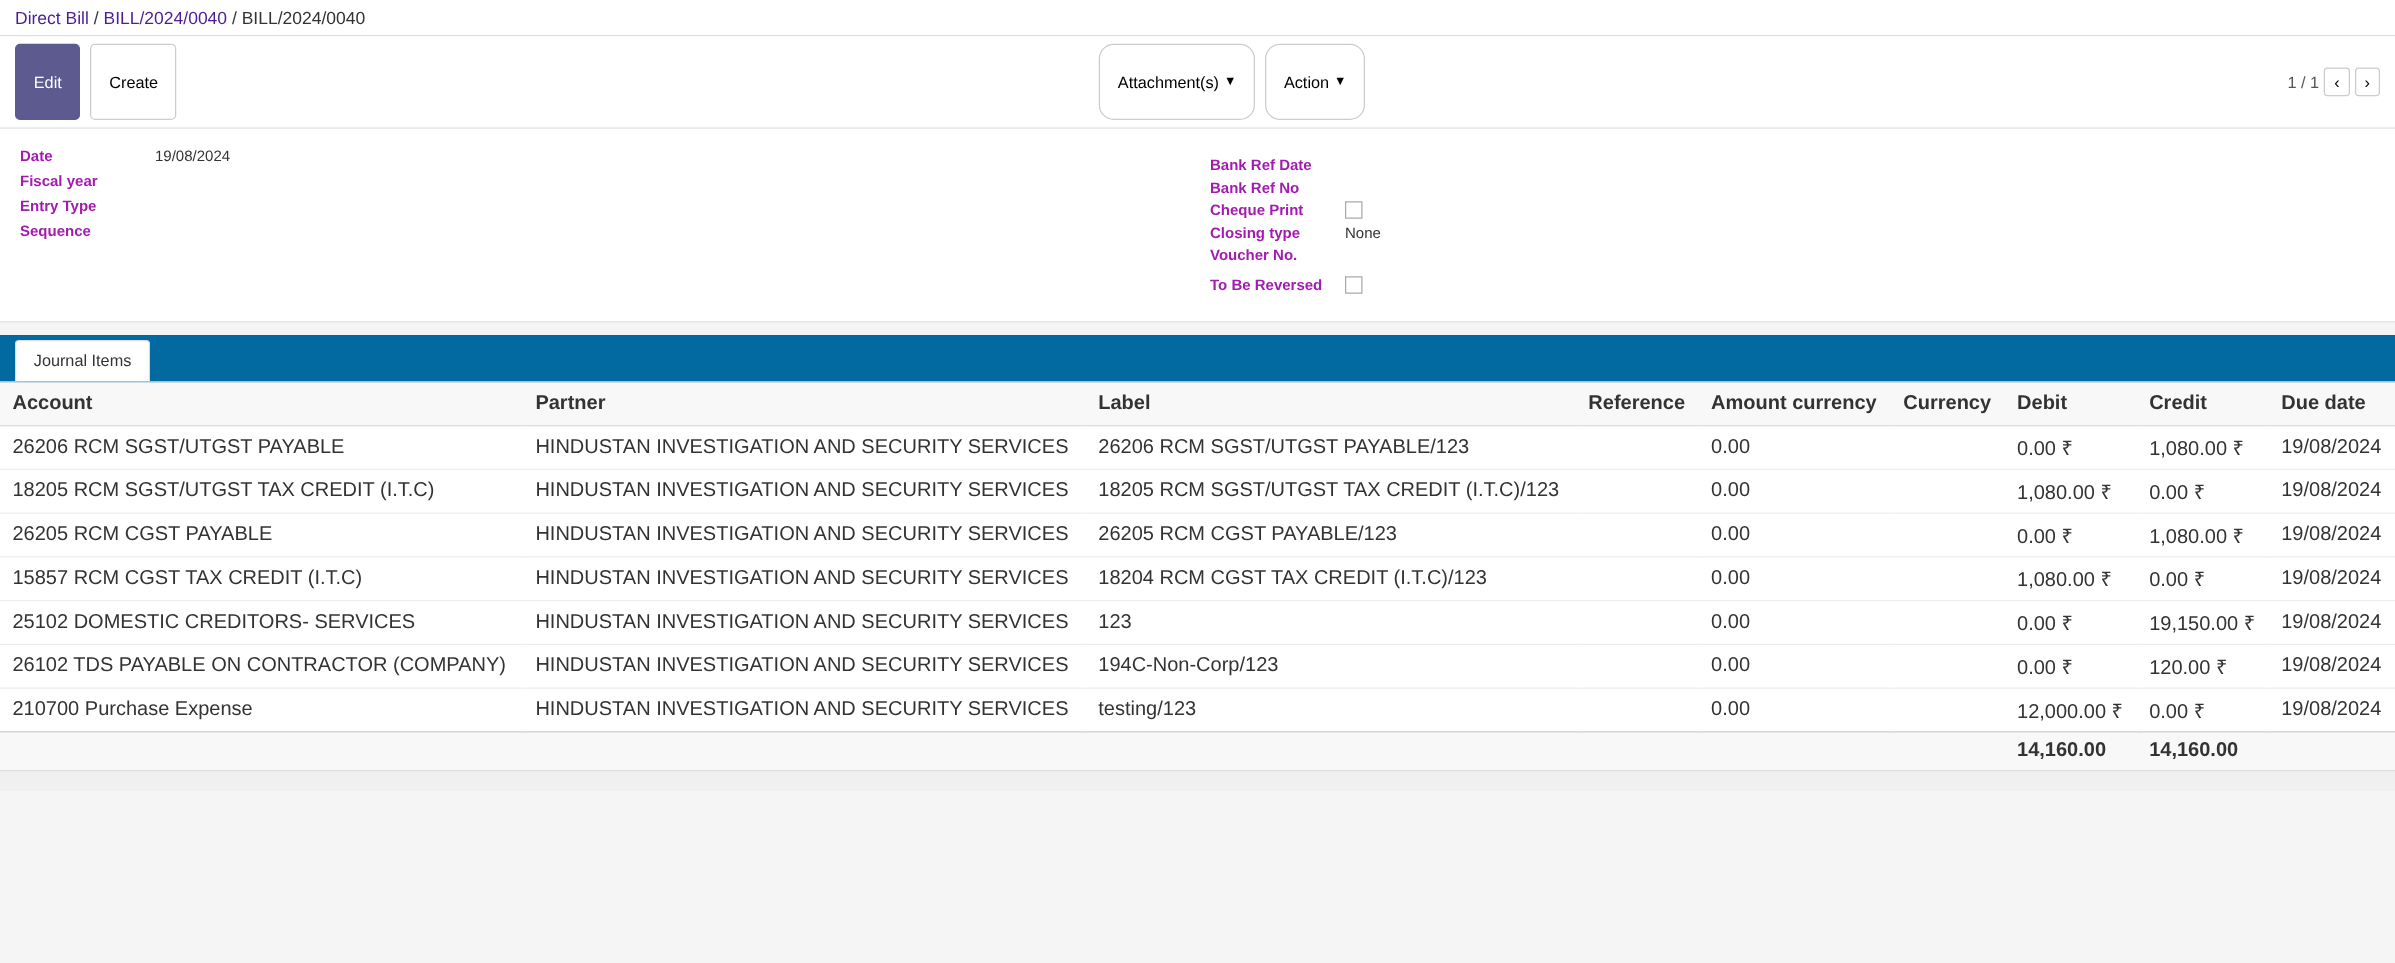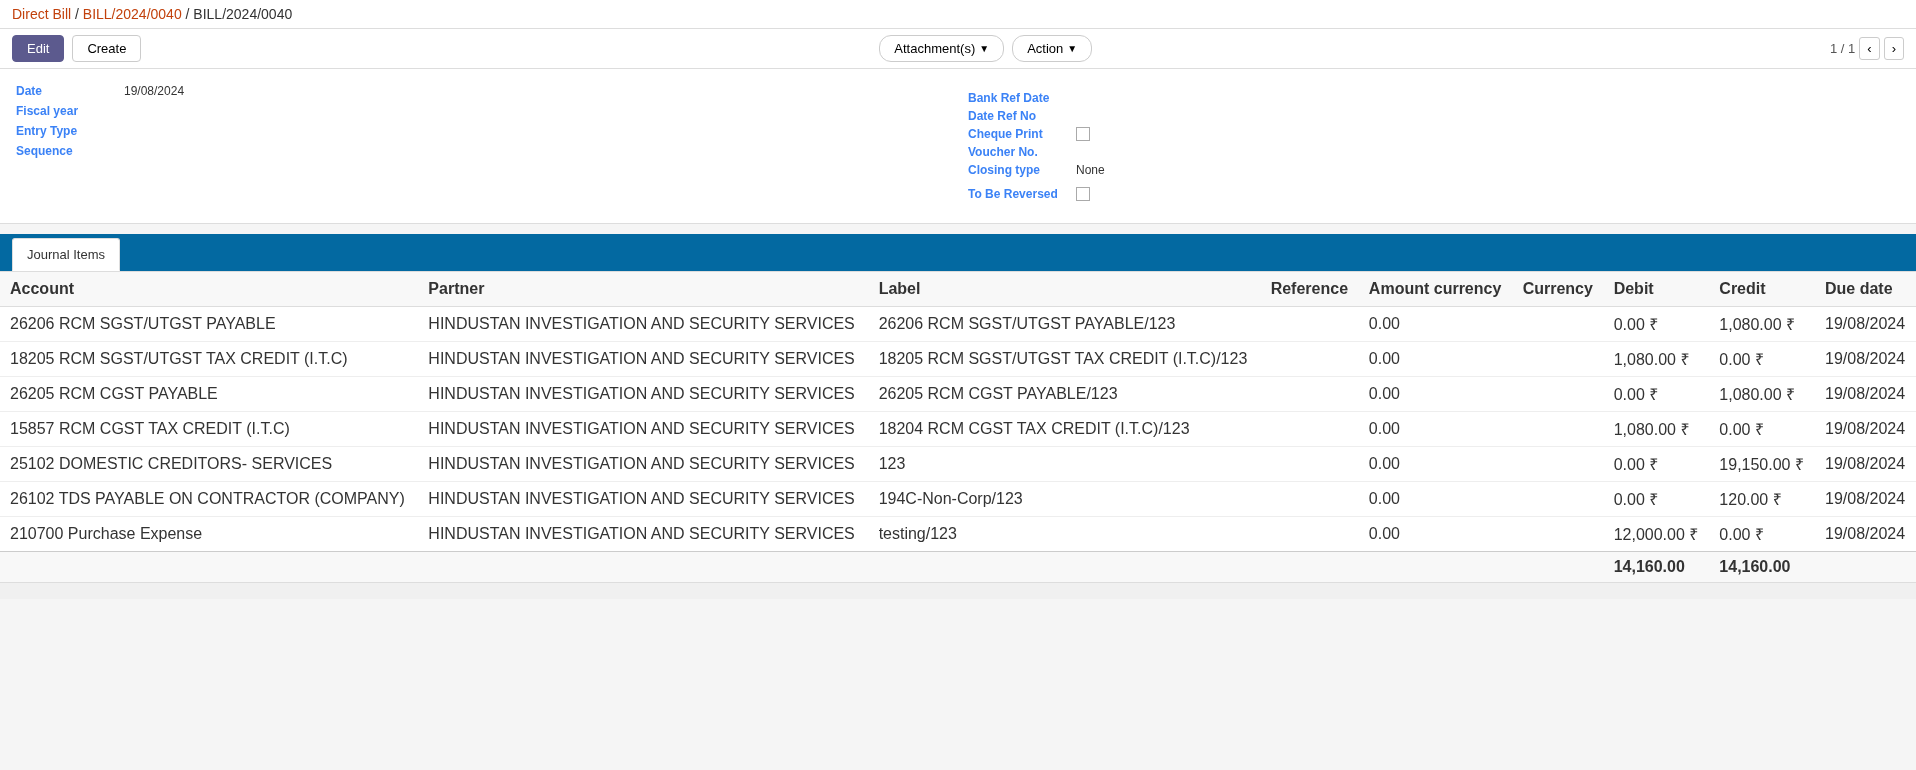--- a/index.html
+++ b/index.html
@@ -11,33 +11,33 @@
       padding: 6px 12px;
       display: flex;
       align-items: center;
       gap: 8px;
     }
     .breadcrumb {
       font-size: 14px;
       color: #555;
       flex: 1;
     }
-    .breadcrumb a { color: #c2410c; text-decoration: none; }
+    .breadcrumb a { color: #4c1d95; text-decoration: none; }
     .breadcrumb span { color: #333; font-weight: 500; }
 
     .toolbar {
       background: #fff;
       border-bottom: 1px solid #ddd;
       padding: 6px 12px;
       display: flex;
       align-items: center;
       gap: 8px;
     }
     .btn {
-      padding: 5px 14px;
+      padding: 22px 14px;
       border-radius: 4px;
       border: 1px solid #ccc;
       cursor: pointer;
       font-size: 13px;
       background: #fff;
     }
     .btn-primary {
       background: #5c5a8e;
       color: #fff;
       border-color: #5c5a8e;
@@ -76,21 +76,21 @@
       grid-template-columns: 1fr 1fr;
       gap: 8px 20px;
     }
     .form-row {
       display: flex;
       align-items: center;
       gap: 8px;
       padding: 3px 0;
     }
     .form-label {
-      color: #3b82f6;
+      color: #a21caf;
       font-weight: bold;
       min-width: 100px;
       font-size: 12px;
     }
     .form-value {
       color: #333;
       font-size: 12px;
     }
     .right-panel {
       padding: 8px 0;
@@ -227,34 +227,34 @@
         <span class="form-value"></span>
       </div>
     </div>
 
     <div class="right-panel">
       <div class="form-row">
         <span class="form-label">Bank Ref Date</span>
         <span class="form-value"></span>
       </div>
       <div class="form-row">
-        <span class="form-label">Date Ref No</span>
+        <span class="form-label">Bank Ref No</span>
         <span class="form-value"></span>
       </div>
       <div class="form-row">
         <span class="form-label">Cheque Print</span>
         <span class="checkbox-field"></span>
       </div>
       <div class="form-row">
-        <span class="form-label">Voucher No.</span>
-        <span class="form-value"></span>
-      </div>
-      <div class="form-row">
         <span class="form-label">Closing type</span>
         <span class="form-value">None</span>
+      </div>
+      <div class="form-row">
+        <span class="form-label">Voucher No.</span>
+        <span class="form-value"></span>
       </div>
       <div class="form-row" style="margin-top:6px;">
         <span class="form-label">To Be Reversed</span>
         <span class="checkbox-field"></span>
       </div>
     </div>
   </div>
 </div>
 
 <div class="tabs-section">

